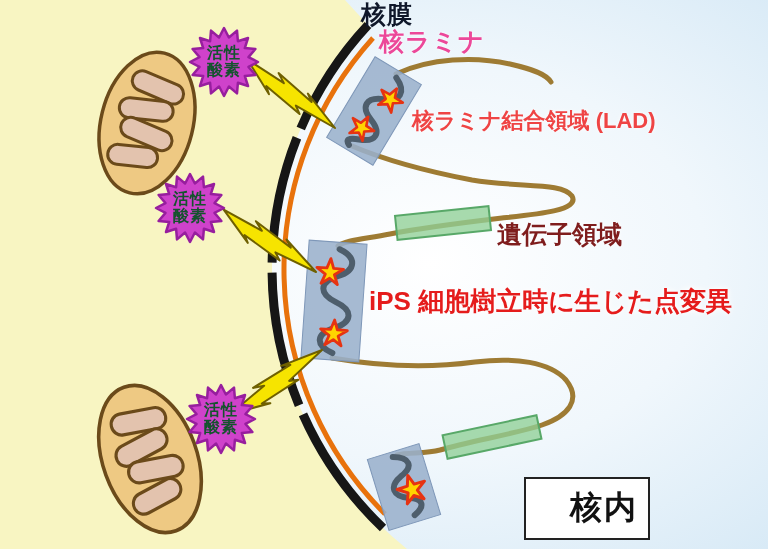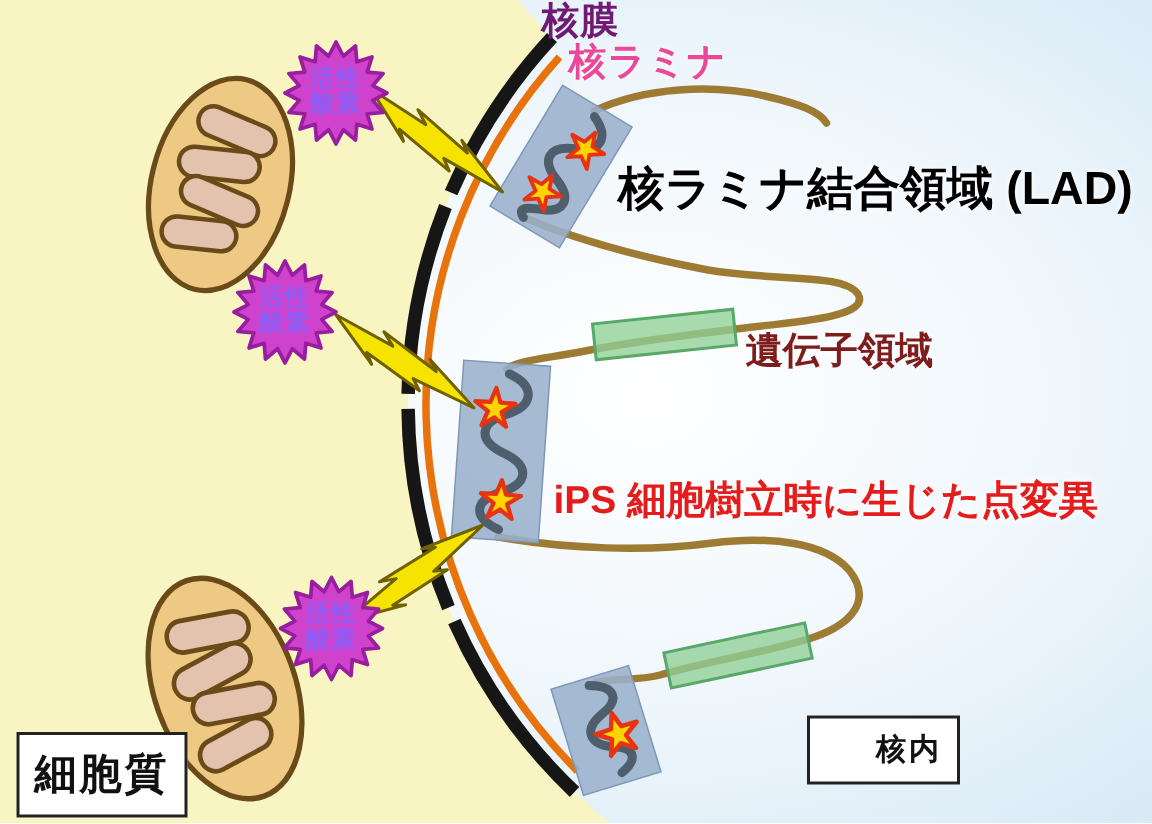--- a/index.html
+++ b/index.html
@@ -2,33 +2,33 @@
 <html><head>
 <meta charset="utf-8">
 <style>
   html,body{margin:0;padding:0;background:#fff;}
   .stage{
     position:relative;width:768px;height:549px;overflow:hidden;
     font-family:"Liberation Sans", sans-serif;background:#fff;
   }
   .stage svg{position:absolute;left:0;top:0;}
   .lbl{position:absolute;font-weight:bold;white-space:nowrap;line-height:1;}
-  .lbl-membrane{left:361px;top:2px;font-size:25px;color:#701a75;letter-spacing:1px;}
+  .lbl-membrane{left:361px;top:2px;font-size:25px;color:#0f172a;letter-spacing:1px;}
   .lbl-lamina{left:379px;top:29px;font-size:25px;color:#ec4899;letter-spacing:1px;text-shadow:0 0 3px #fff;}
-  .lbl-lad{left:412px;top:110px;font-size:31px;color:#000000;text-shadow:0 0 4px #fff;}
+  .lbl-lad{left:412px;top:110px;font-size:22px;color:#ef4444;text-shadow:0 0 4px #fff;}
   .lbl-gene{left:497px;top:222px;font-size:25px;color:#7f1d1d;text-shadow:0 0 4px #fff;}
-  .lbl-mut{left:369px;top:288px;font-size:26px;color:#e51c1c;text-shadow:0 0 5px #fff,0 0 8px #fff;margin-top:32px;}
+  .lbl-mut{left:369px;top:288px;font-size:26px;color:#e51c1c;text-shadow:0 0 5px #fff,0 0 8px #fff;}
   .tagbox{
     position:absolute;background:#fff;border:2.5px solid #222;color:#111;
     font-weight:bold;padding:7px 10px 8px 10px;letter-spacing:2px;
   }
   .tag-cyto{left:11px;top:488px;font-size:28px;}
-  .tag-nuc{left:538px;top:477px;font-size:20px;padding-left:44px;}
+  .tag-nuc{left:524px;top:477px;font-size:32px;padding-left:44px;}
   .ros-txt{
-    position:absolute;width:60px;color:#8b5cf6;font-weight:bold;font-size:16px;
+    position:absolute;width:60px;color:#14532d;font-weight:bold;font-size:16px;
     text-align:center;line-height:1.05;letter-spacing:1px;
     transform:translate(-50%,-50%);
   }
 </style>
 </head>
 <body>
 
 <div class="stage">
 
   <svg width="768" height="549" viewBox="0 0 768 549">
@@ -121,16 +121,15 @@
     <div>活性</div>
     <div>酸素</div>
   </div>
 
   <div class="lbl lbl-membrane">核膜</div>
   <div class="lbl lbl-lamina">核ラミナ</div>
   <div class="lbl lbl-lad">核ラミナ結合領域 (LAD)</div>
   <div class="lbl lbl-gene">遺伝子領域</div>
   <div class="lbl lbl-mut">iPS 細胞樹立時に生じた点変異</div>
 
-  <div class="tagbox tag-cyto">細胞質</div>
   <div class="tagbox tag-nuc">核内</div>
 
 </div>
 
 </body></html>

